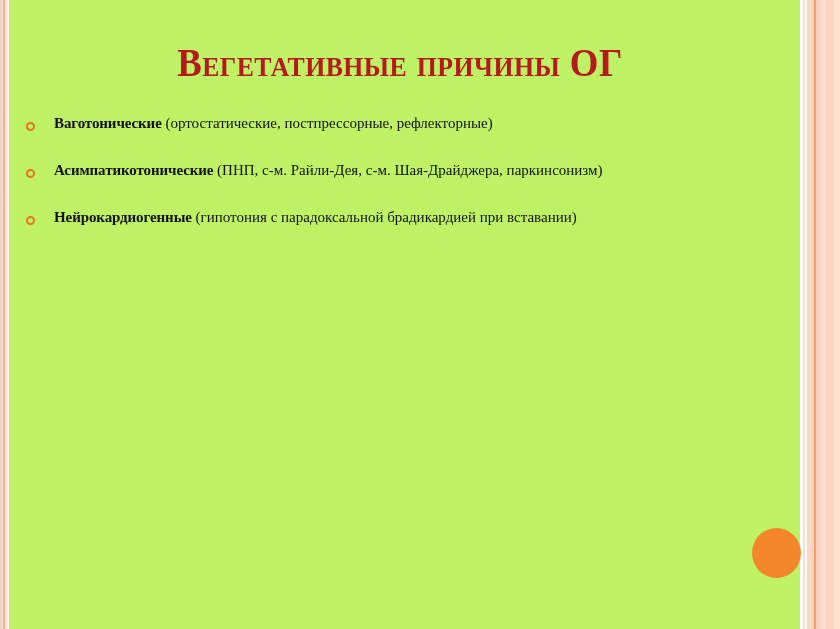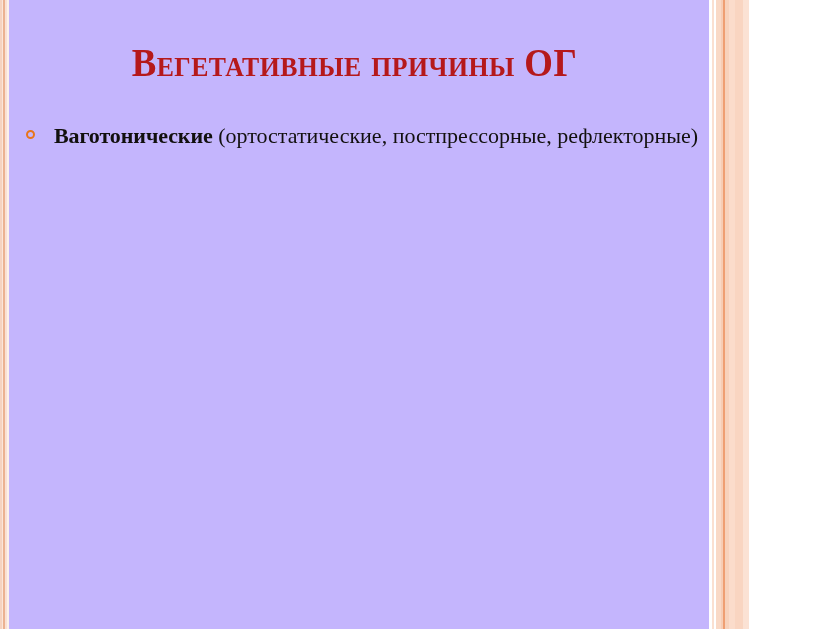--- a/index.html
+++ b/index.html
@@ -3,23 +3,23 @@
 <meta charset="utf-8">
 <title>Вегетативные причины ОГ</title>
 <style>
   html, body {
     margin: 0;
     padding: 0;
     background: #ffffff;
   }
   #slide {
     position: relative;
-    width: 749px;
+    width: 840px;
     height: 629px;
-    background: #c4b5fd;
+    background: #bef264;
     overflow: hidden;
     font-family: "Liberation Serif", "DejaVu Serif", serif;
     box-sizing: border-box;
   }
 
   
   .edge {
     position: absolute;
     top: 0;
     bottom: 0;
@@ -78,23 +78,23 @@
     left: 22px;
     top: 106px;
     right: 44px;
     margin: 0;
     padding: 0;
     list-style: none;
   }
   .bullet-item {
     position: relative;
     padding-left: 32px;
-    margin: 16px 0 28px 0;
+    margin: 8px 0 28px 0;
     color: #12100e;
-    font-size: 22px;
+    font-size: 15px;
     line-height: 1.28;
   }
   .bullet-item:last-child {
     margin-bottom: 0;
   }
   .bullet-marker {
     position: absolute;
     left: 4px;
     top: 8px;
     width: 9px;
@@ -132,22 +132,30 @@
 
   <h1 class="title">Вегетативные причины ОГ</h1>
 
   <ul class="bullets">
 
     <li class="bullet-item">
       <span class="bullet-marker"></span>
       <span class="term">Ваготонические</span><span class="detail"> (ортостатические, постпрессорные, рефлекторные)</span>
     </li>
 
+    <li class="bullet-item">
+      <span class="bullet-marker"></span>
+      <span class="term">Асимпатикотонические</span><span class="detail"> (ПНП, с-м. Райли-Дея, с-м. Шая-Драйджера, паркинсонизм)</span>
+    </li>
 
 
 
 
+    <li class="bullet-item">
+      <span class="bullet-marker"></span>
+      <span class="term">Нейрокардиогенные</span><span class="detail"> (гипотония с парадоксальной брадикардией при вставании)</span>
+    </li>
 
   </ul>
 
   <div class="accent-circle"></div>
 
 </div>
 
 </body></html>

